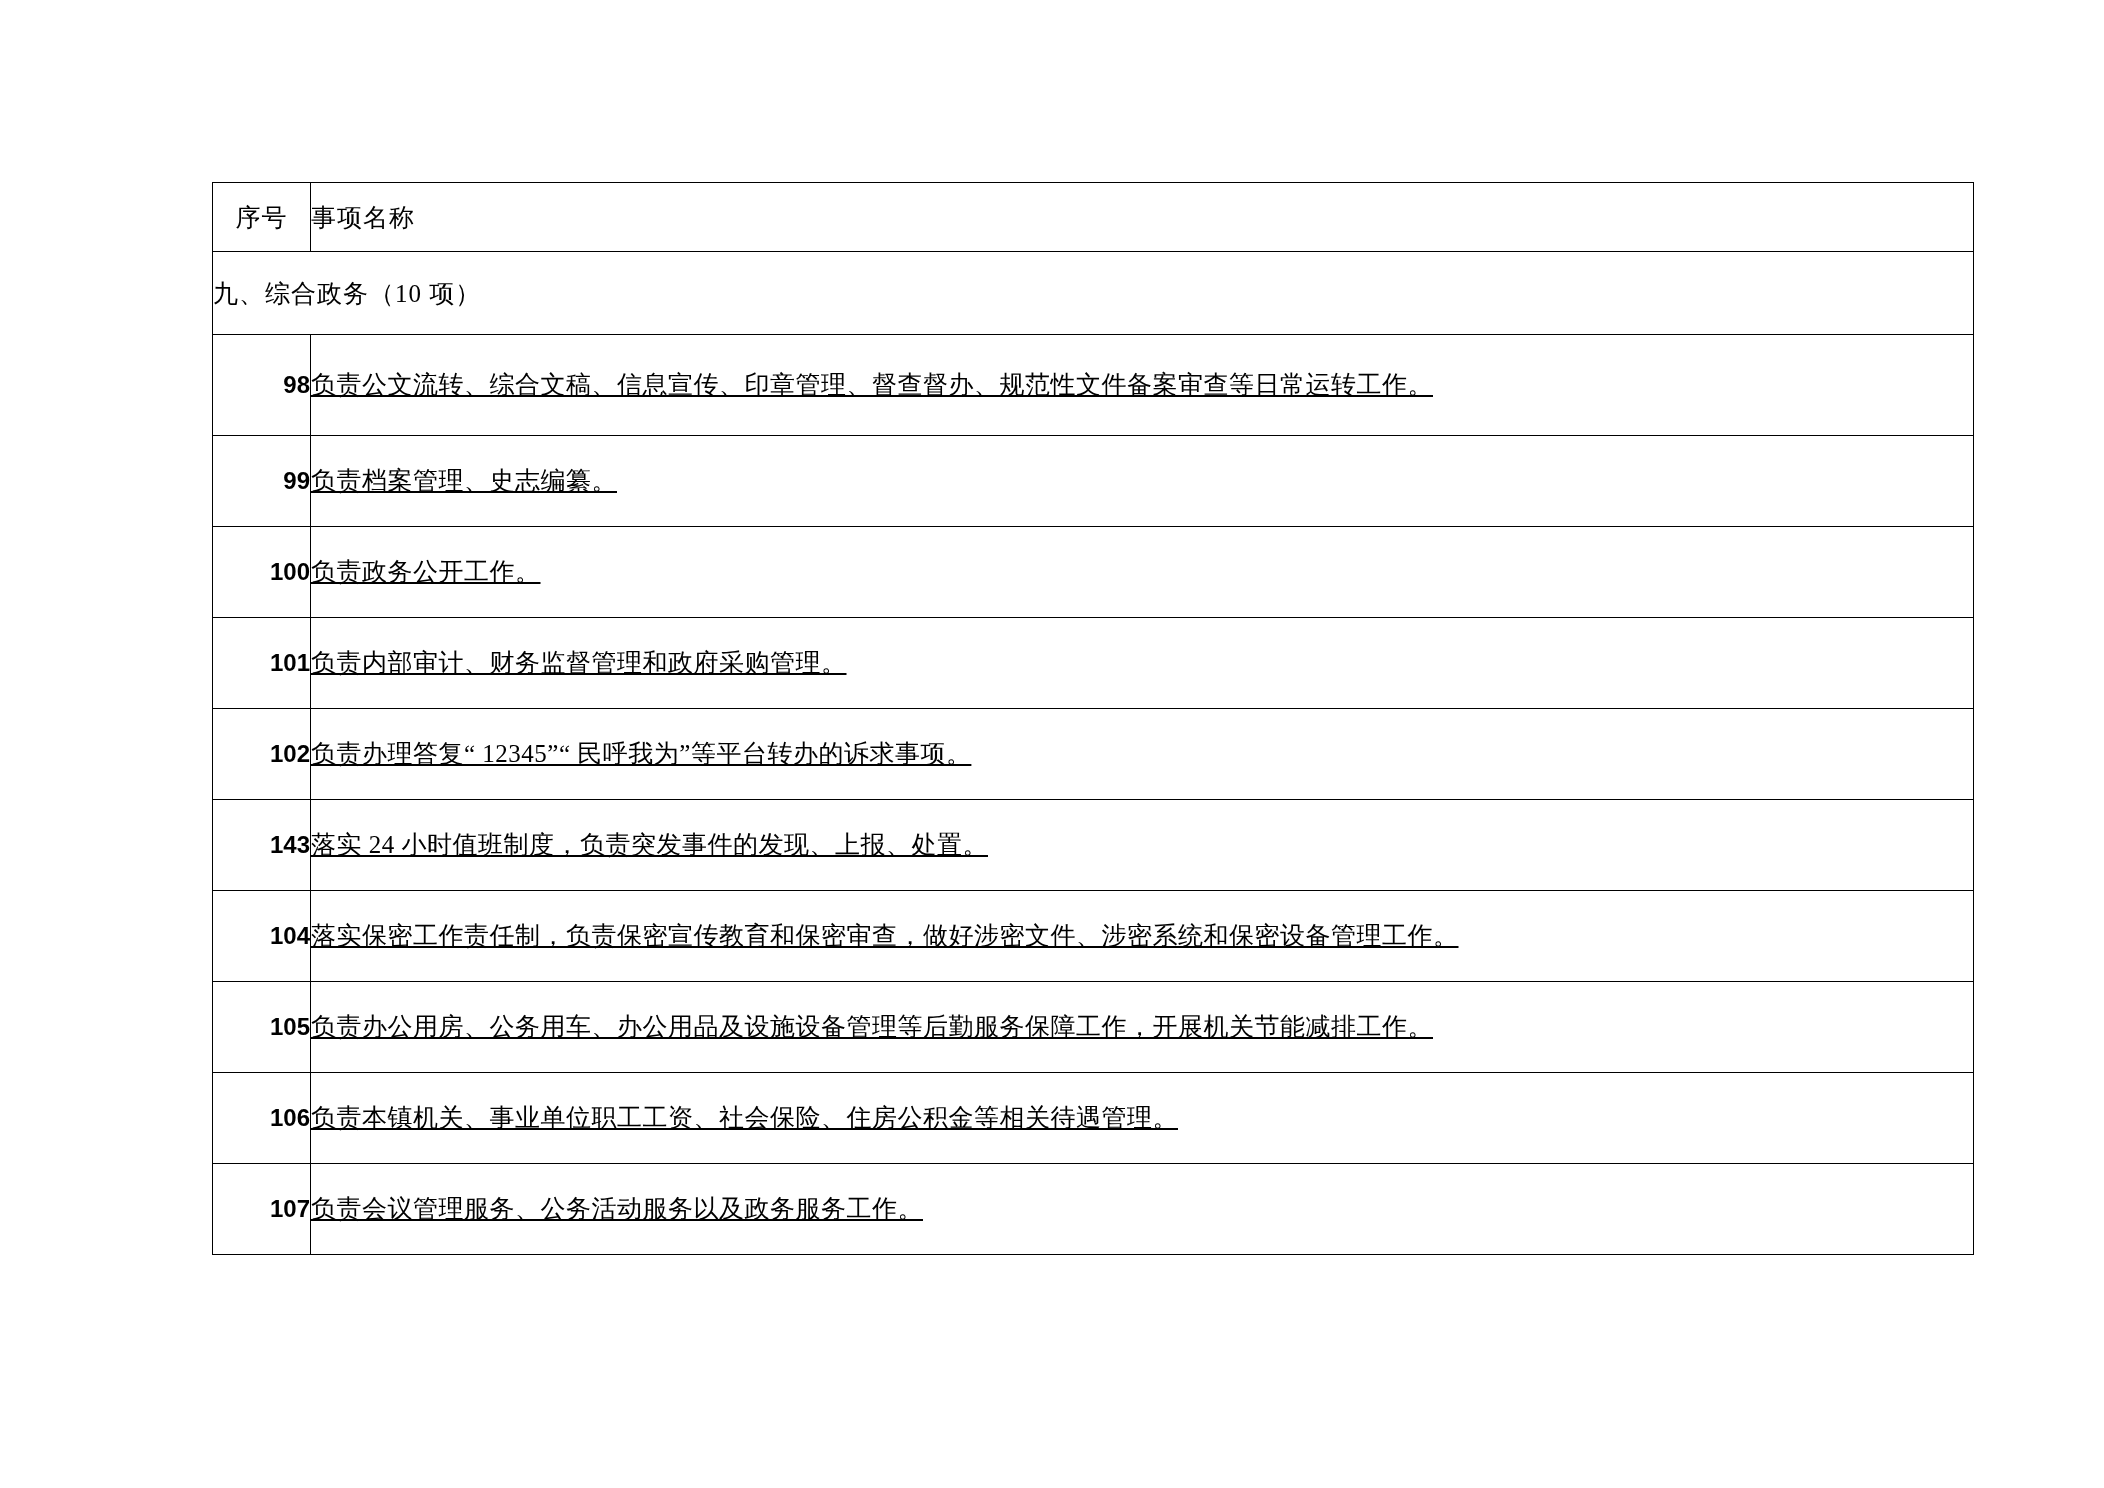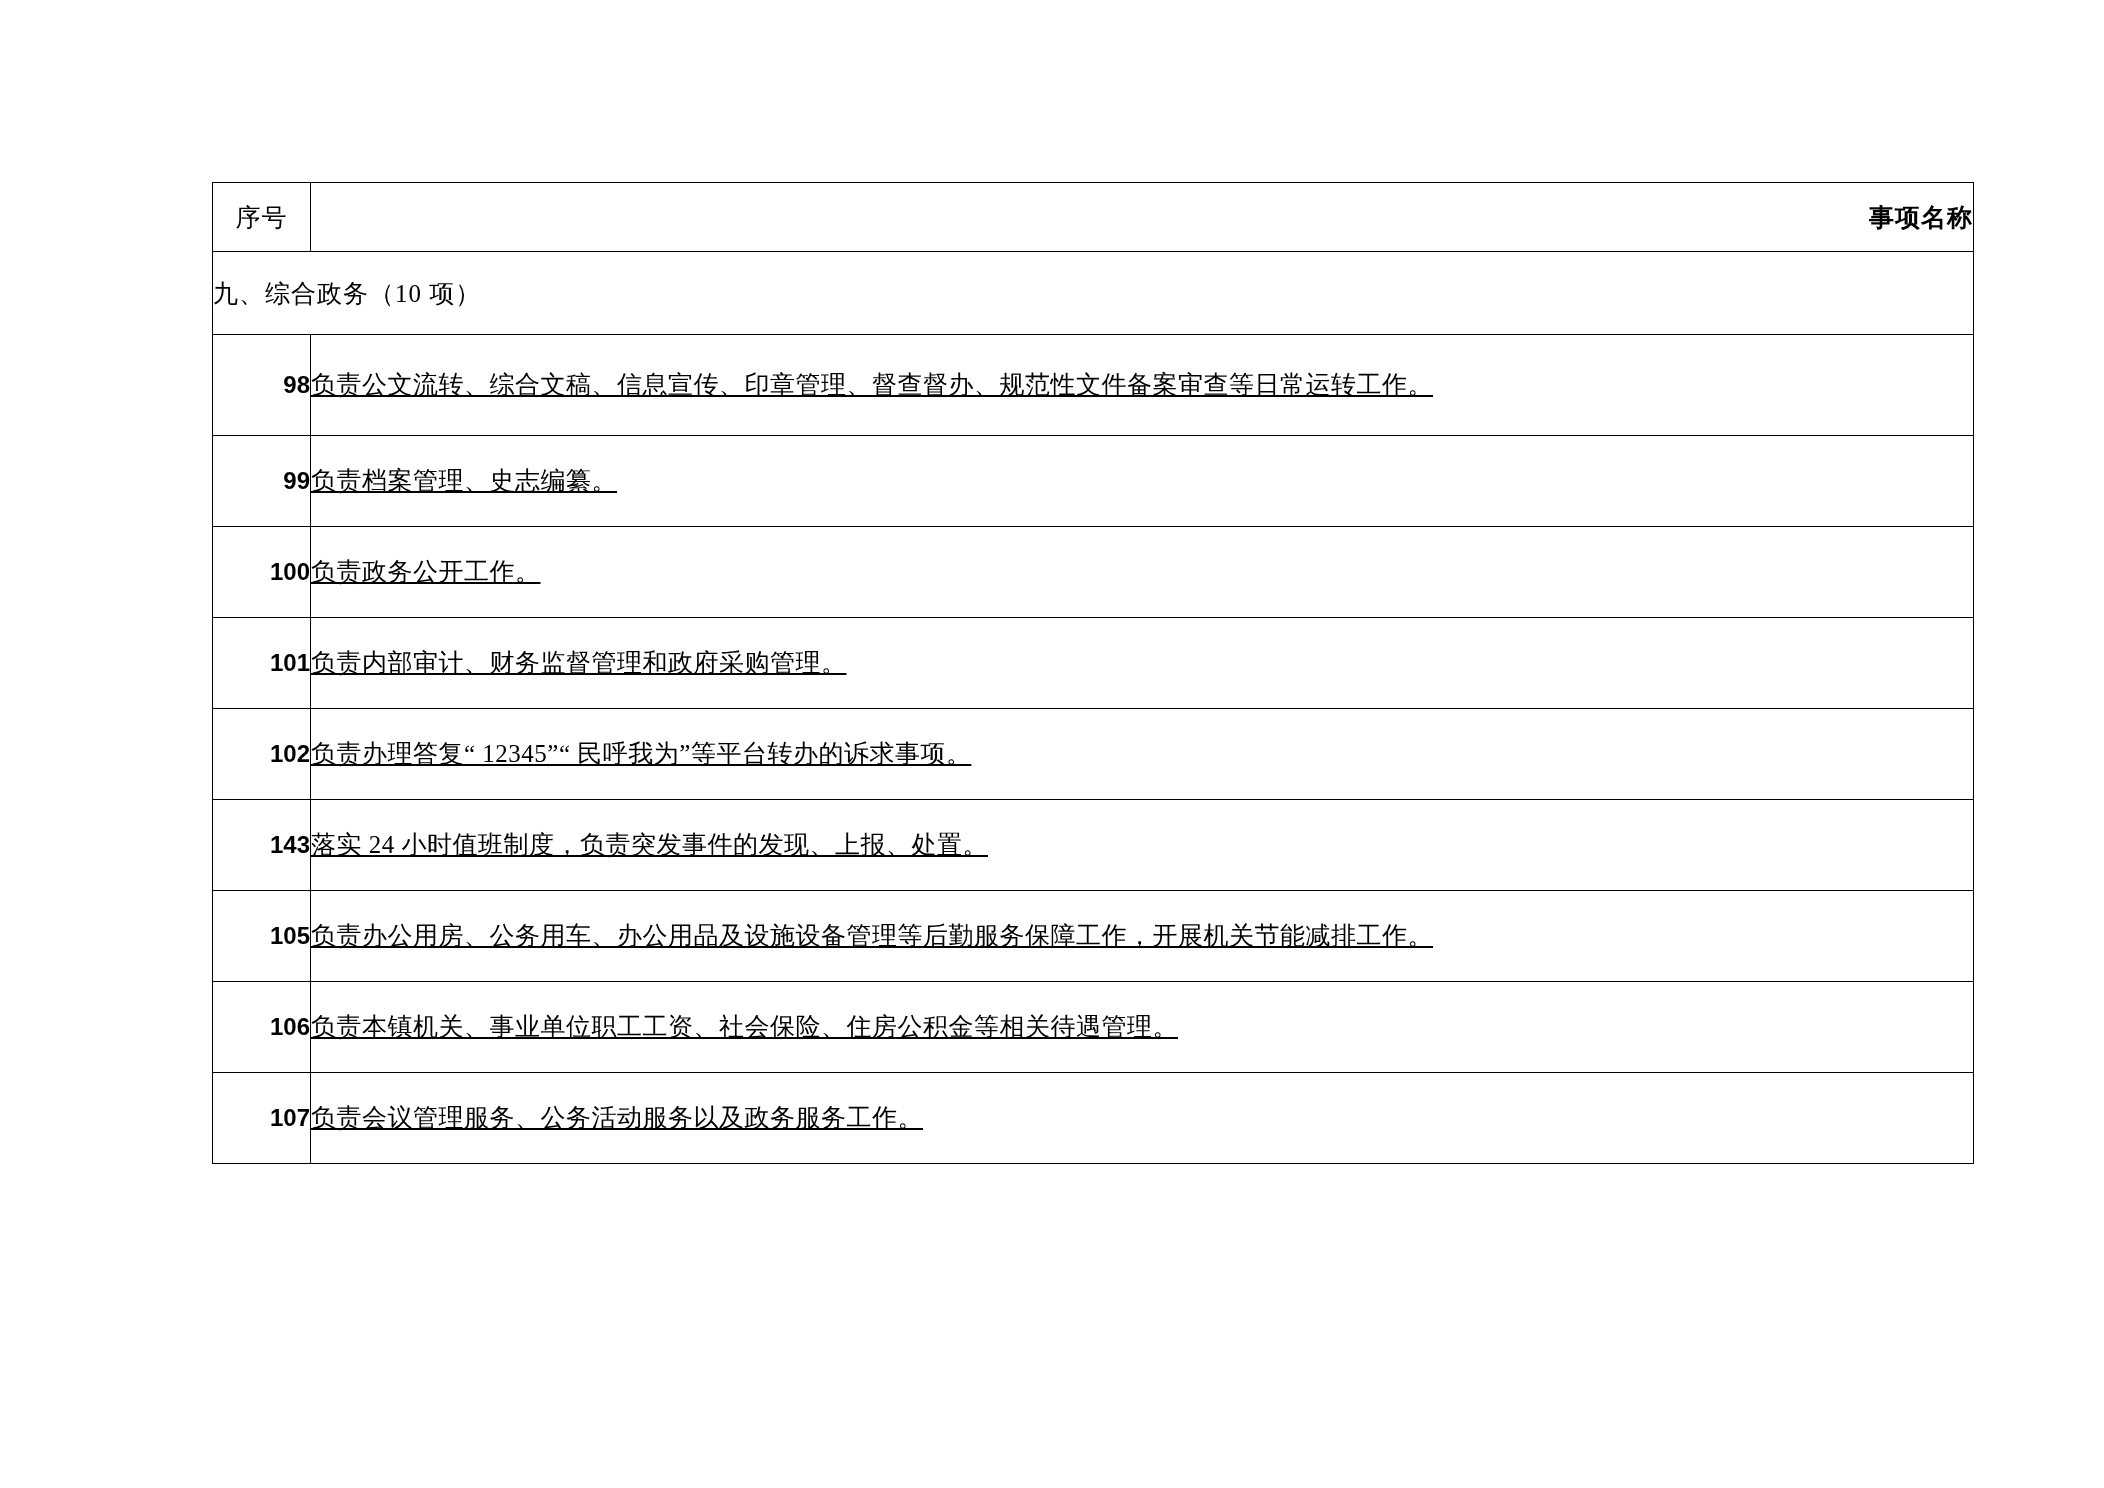--- a/index.html
+++ b/index.html
@@ -37,22 +37,21 @@
   .col-no {
     width: 98px;
   }
   .header-no, .header-name {
     text-align: center;
     font-size: 25px;
     height: 68px;
     letter-spacing: 1px;
   }
   .header-name {
-    text-align: right;
-    font-weight: bold;
+    text-align: left;
   }
   .section-row td {
     height: 82px;
   }
   .section-title {
     font-size: 25px;
     padding-left: 18px;
     letter-spacing: 1px;
   }
   .row-no {
@@ -117,20 +116,24 @@
       </tr>
       <tr>
         <td class="row-no r-norm">102</td>
         <td class="row-text">负责办理答复“ 12345”“ 民呼我为”等平台转办的诉求事项。</td>
       </tr>
       <tr>
         <td class="row-no r-norm">143</td>
         <td class="row-text">落实 24 小时值班制度，负责突发事件的发现、上报、处置。</td>
       </tr>
       <tr>
+        <td class="row-no r-norm">104</td>
+        <td class="row-text">落实保密工作责任制，负责保密宣传教育和保密审查，做好涉密文件、涉密系统和保密设备管理工作。</td>
+      </tr>
+      <tr>
         <td class="row-no r-norm">105</td>
         <td class="row-text">负责办公用房、公务用车、办公用品及设施设备管理等后勤服务保障工作，开展机关节能减排工作。</td>
       </tr>
       <tr>
         <td class="row-no r-norm">106</td>
         <td class="row-text">负责本镇机关、事业单位职工工资、社会保险、住房公积金等相关待遇管理。</td>
       </tr>
       <tr>
         <td class="row-no r-norm">107</td>
         <td class="row-text">负责会议管理服务、公务活动服务以及政务服务工作。</td>

